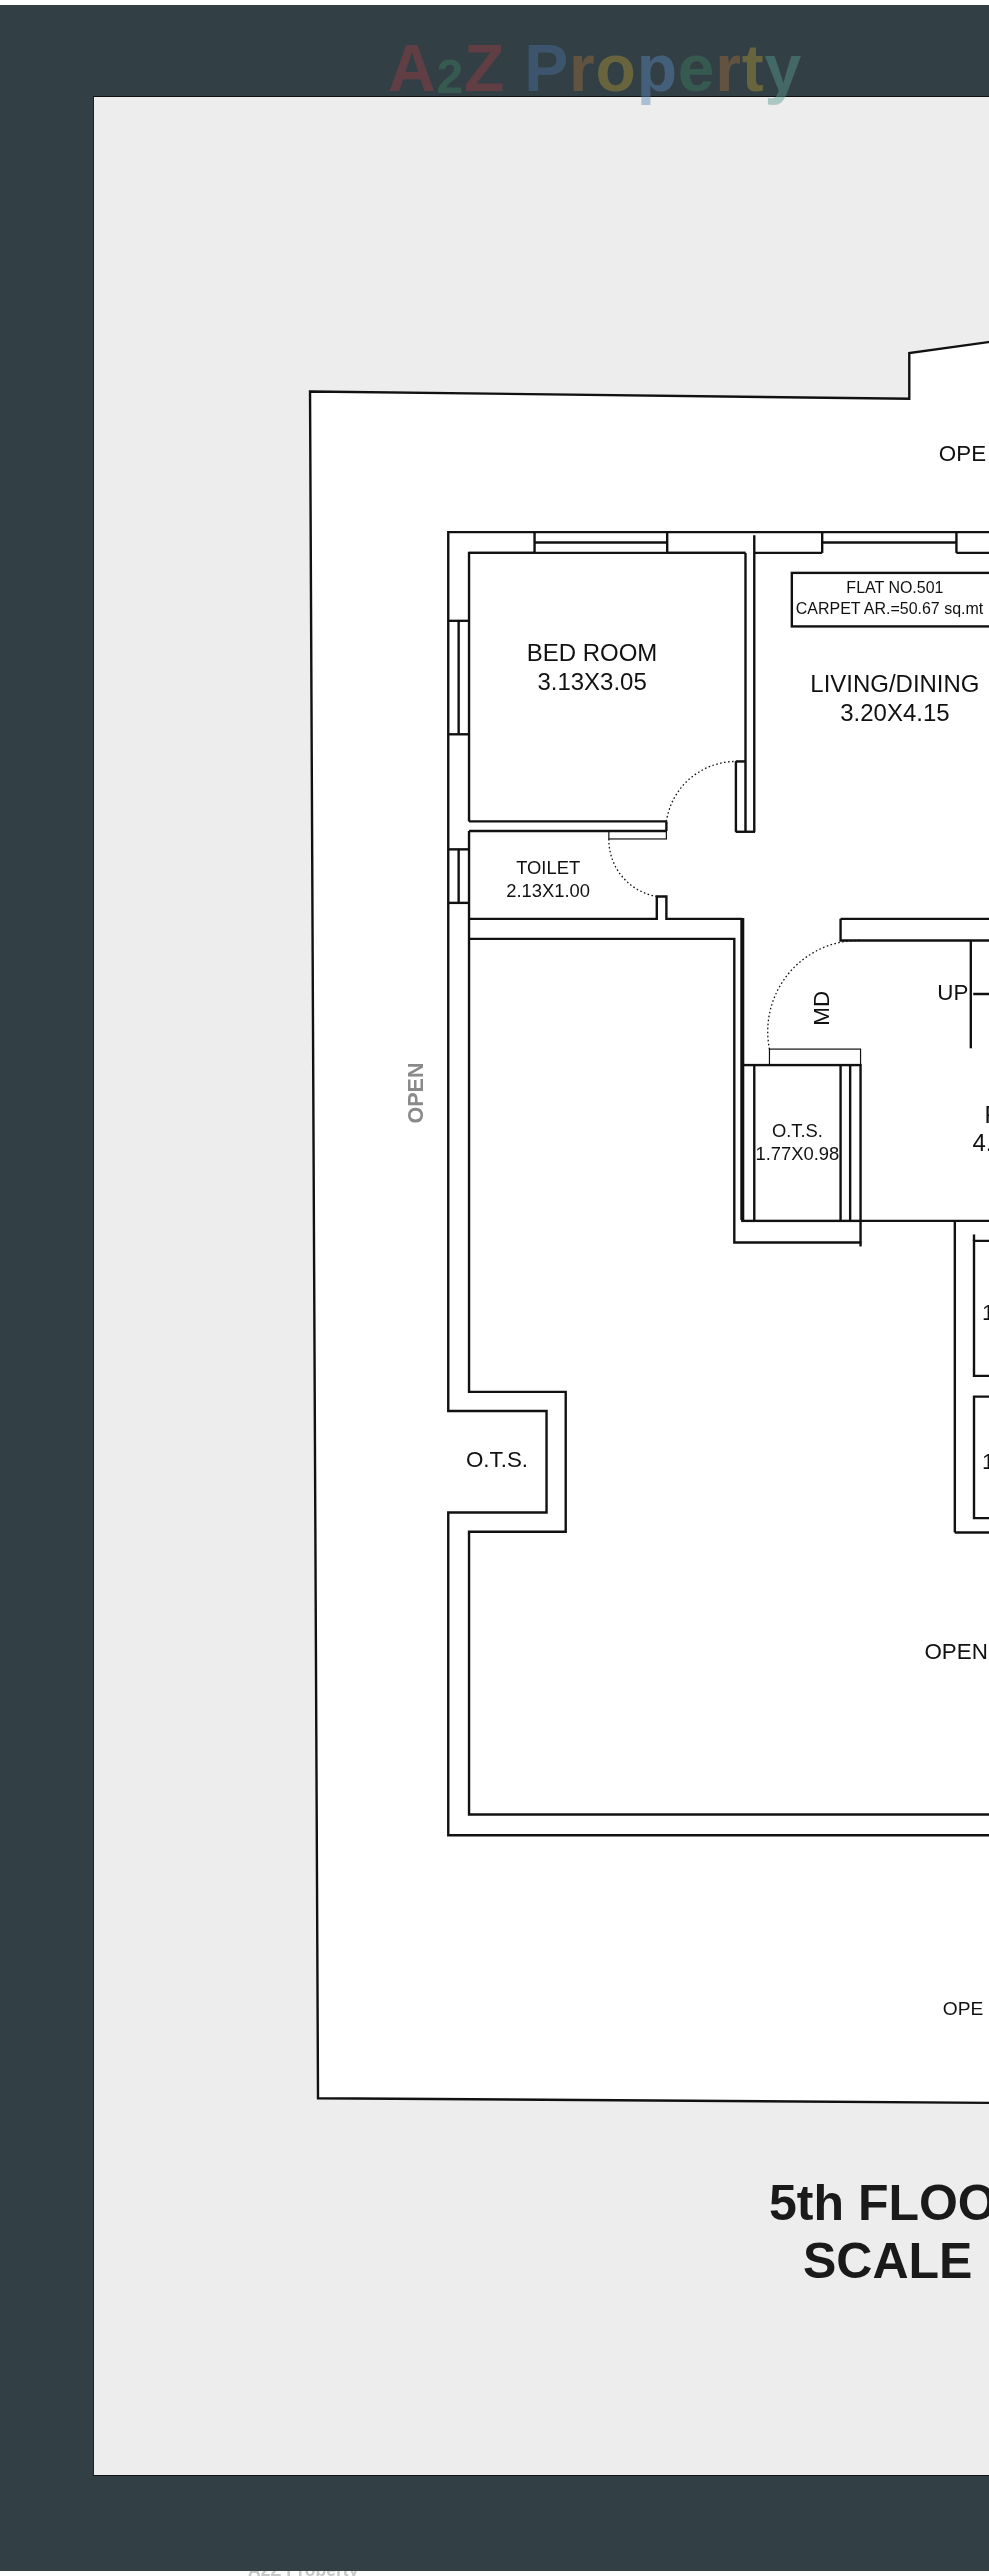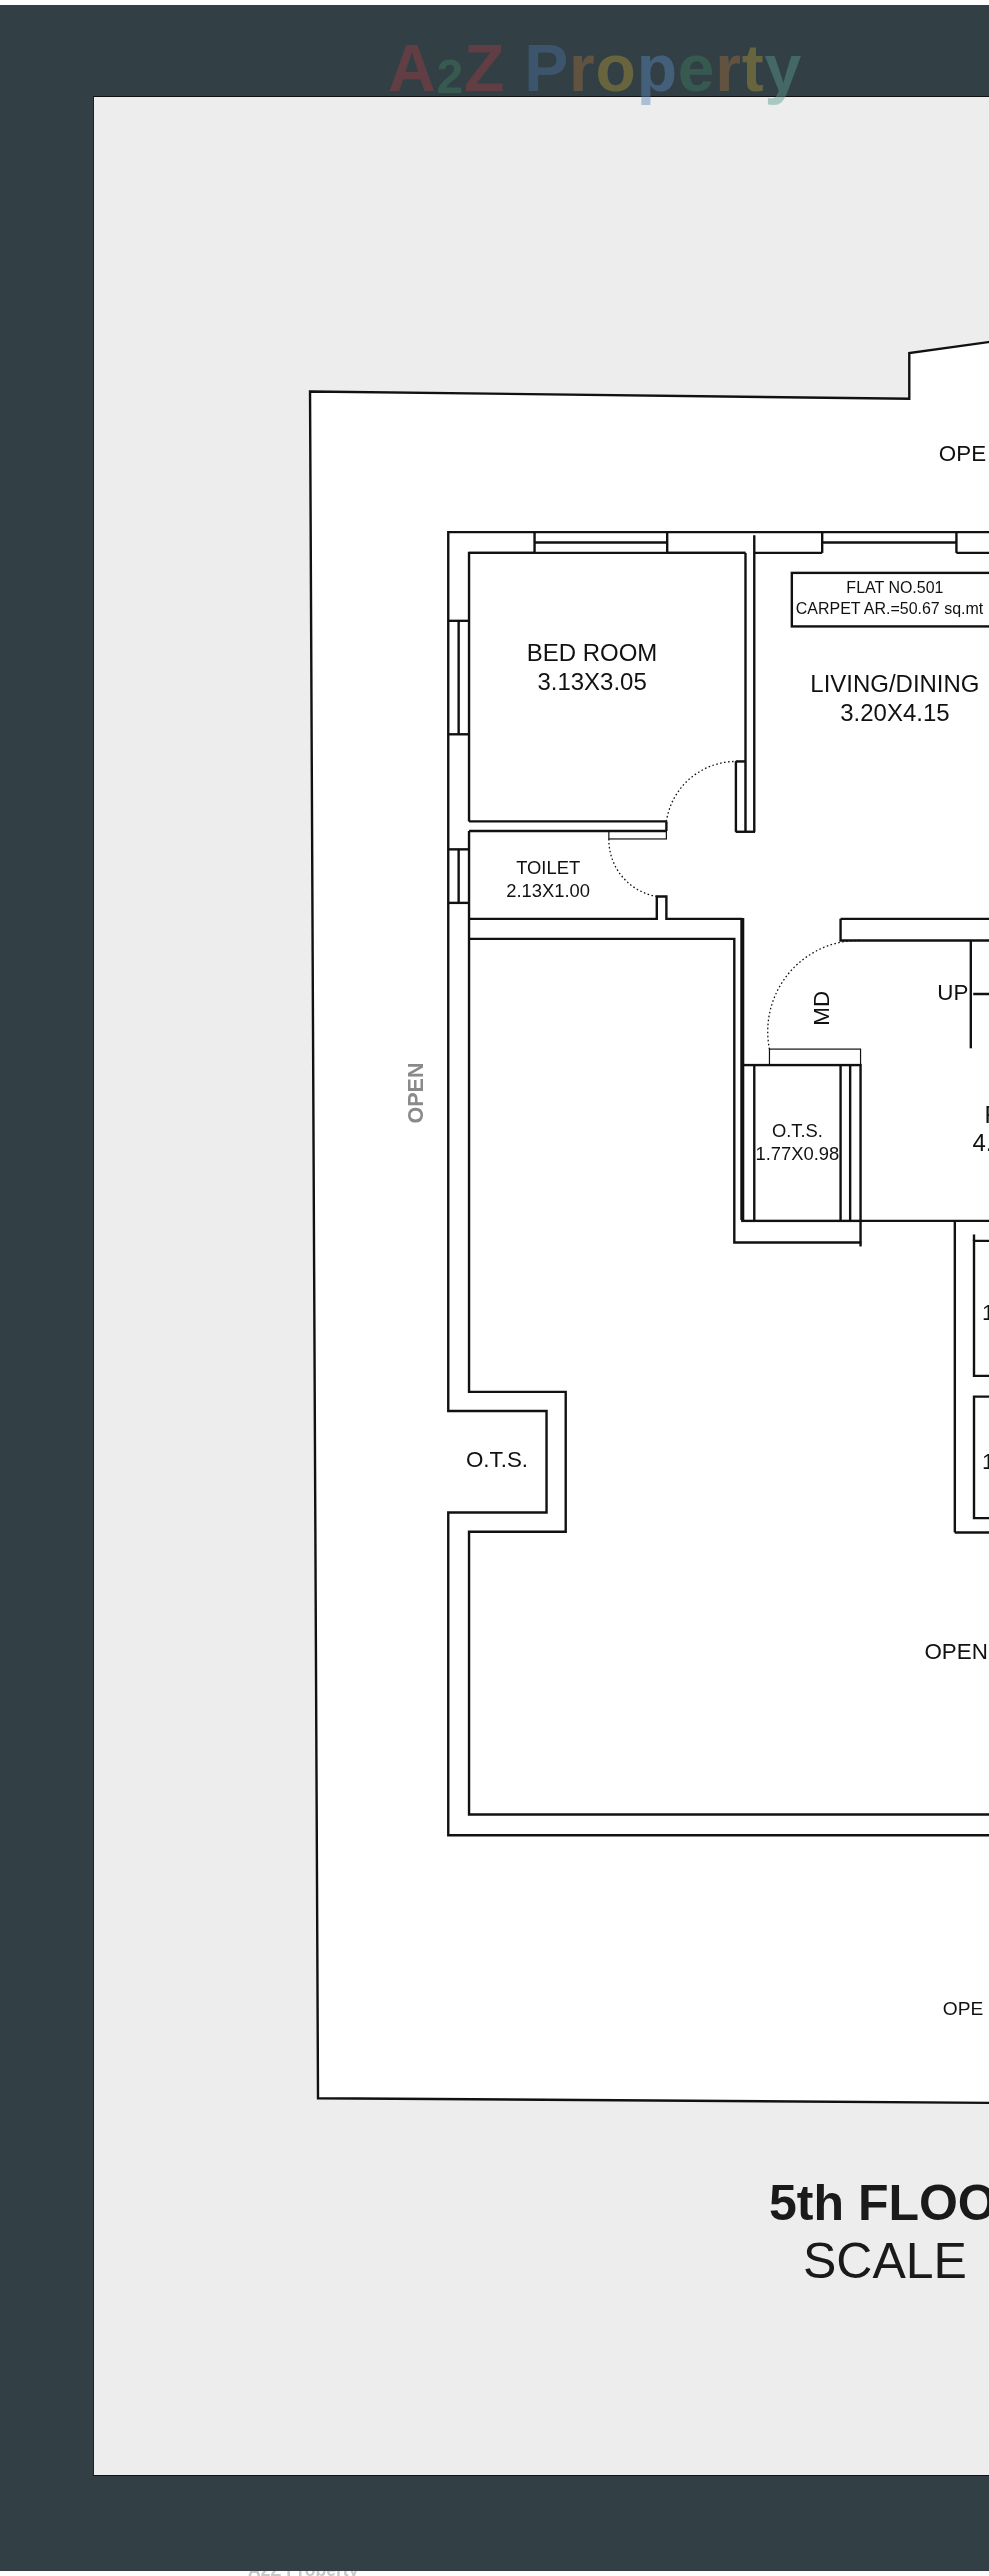--- a/index.html
+++ b/index.html
@@ -26,21 +26,21 @@
     font-size: 66px; letter-spacing: 0.8px; white-space: nowrap;
     opacity: 0.45; z-index: 5; line-height: 1;
   }
   .watermark span { display: inline-block; }
   .footer-title {
     position: absolute; left: 769px; top: 2177px; white-space: nowrap;
     font-weight: bold; font-size: 50px; line-height: 53px; color: #1a1a1a;
   }
   .footer-sub {
     position: absolute; left: 803px; top: 2235px; white-space: nowrap;
-    font-weight: normal; font-size: 50px; line-height: 53px; color: #1a1a1a;
+    font-weight: bold; font-size: 50px; line-height: 53px; color: #1a1a1a;
   }
   .bottom-strip {
     position: absolute; left: 0; top: 2571px; width: 990px; height: 4.8px; background: #ffffff;
     overflow: hidden;
   }
   .bottom-strip span {
     position: absolute; left: 248px; top: -11.2px; font-size: 17.6px; font-weight: bold; color: #c8c8c8;
     white-space: nowrap;
   }
   .lbl { font-family: "Liberation Sans", sans-serif; fill: #111; }

